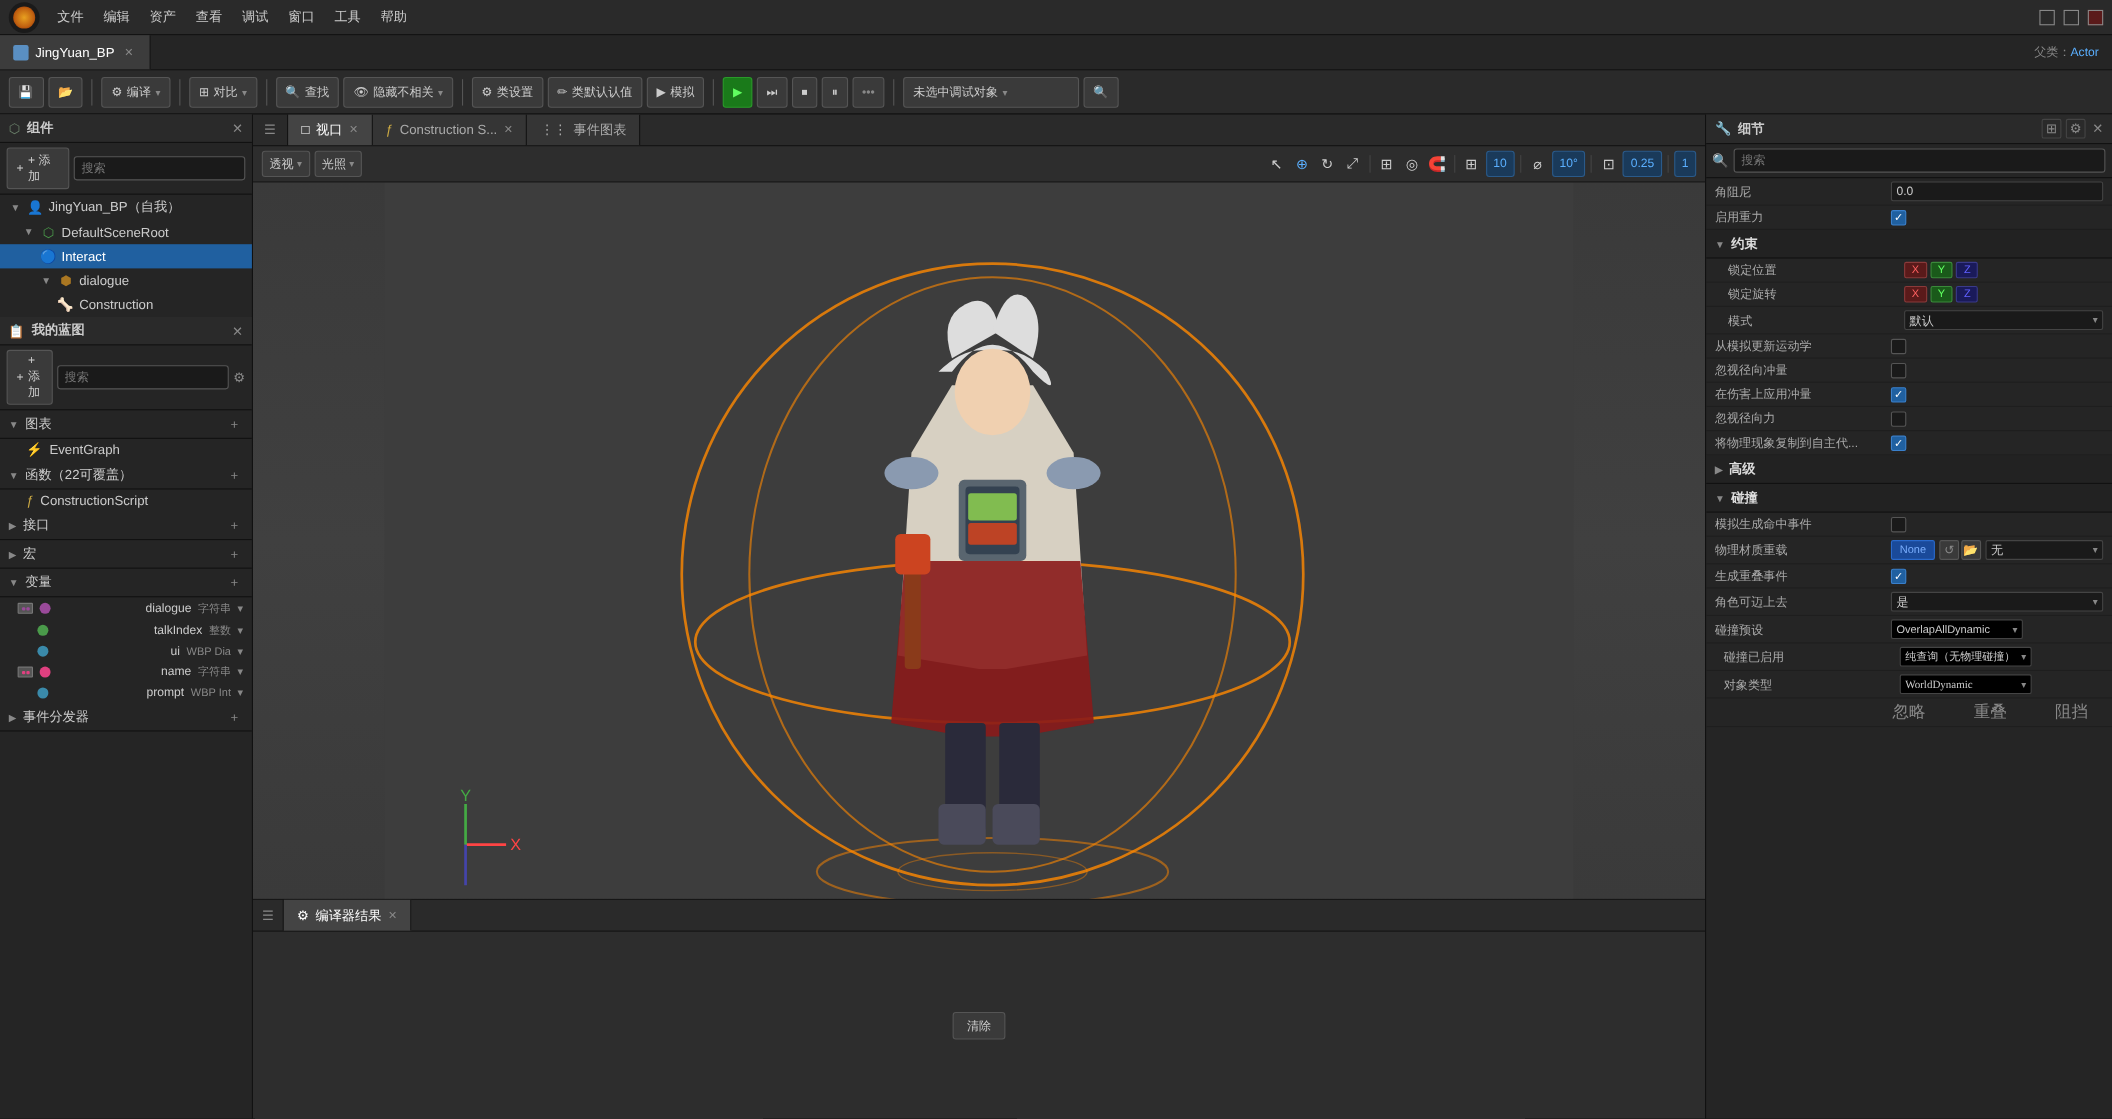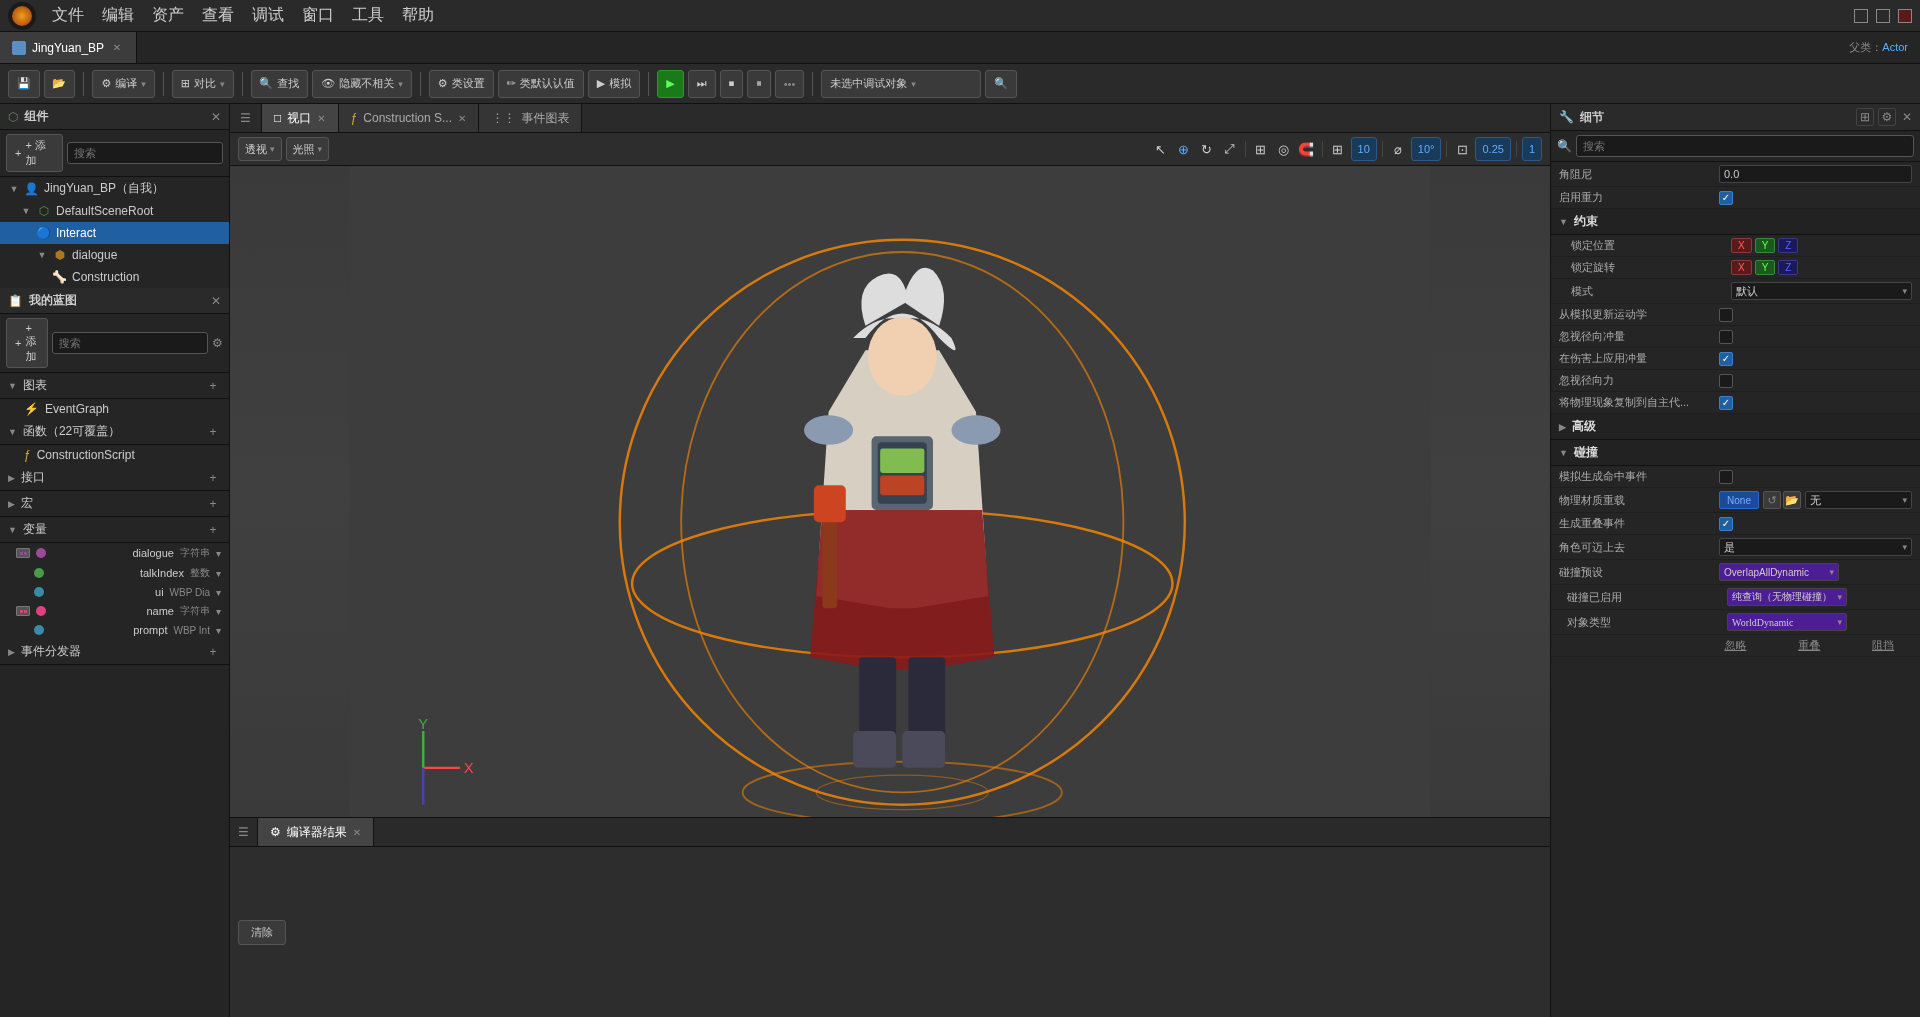--- a/index.html
+++ b/index.html
@@ -3,21 +3,21 @@
   <meta charset="utf-8">
   <style>
     * { box-sizing: border-box; margin: 0; padding: 0; }
     body { background: #1a1a1a; color: #ccc; font-family: 'Segoe UI', Arial, sans-serif; font-size: 12px; width: 1920px; height: 1017px; overflow: hidden; }
 
     
     .top-bar { display: flex; align-items: center; background: #2a2a2a; height: 32px; padding: 0 8px; border-bottom: 1px solid #111; }
     .ue-logo { width: 28px; height: 28px; background: #1a1a1a; border-radius: 50%; display: flex; align-items: center; justify-content: center; margin-right: 8px; }
     .ue-logo-inner { width: 20px; height: 20px; border-radius: 50%; background: radial-gradient(circle, #e8a020 0%, #c06010 60%, #802000 100%); }
     .menu-items { display: flex; gap: 2px; }
-    .menu-item { padding: 2px 8px; cursor: pointer; color: #ccc; font-size: 16px; }
+    .menu-item { padding: 2px 8px; cursor: pointer; color: #ccc; font-size: 12px; }
 
     
     .tab-bar { display: flex; align-items: center; background: #252525; height: 32px; border-bottom: 1px solid #111; }
     .tab { display: flex; align-items: center; padding: 0 12px; height: 100%; background: #2d2d2d; border-right: 1px solid #111; cursor: pointer; color: #aaa; font-size: 12px; gap: 6px; }
     .tab.active { background: #3c3c3c; color: #fff; }
     .tab-icon { width: 14px; height: 14px; background: #5a8fc2; border-radius: 2px; }
     .tab-close { width: 14px; height: 14px; display: flex; align-items: center; justify-content: center; color: #888; font-size: 10px; cursor: pointer; }
     .parent-class { margin-left: auto; padding-right: 12px; color: #888; font-size: 11px; }
 
     
@@ -82,21 +82,21 @@
     .vp-number { background: #1a3a5a; border: 1px solid #2a5a8a; border-radius: 3px; padding: 2px 6px; color: #5aafff; font-size: 11px; height: 24px; display: flex; align-items: center; }
 
     
     .viewport-3d { flex: 1; background: #3a3a3a; position: relative; overflow: hidden; min-height: 300px; }
 
     
     .bottom-panel { height: 200px; border-top: 1px solid #111; display: flex; flex-direction: column; }
     .bp-tab-bar { display: flex; align-items: center; background: #2a2a2a; border-bottom: 1px solid #111; }
     .bp-tab { display: flex; align-items: center; padding: 4px 12px; background: #353535; border-right: 1px solid #111; cursor: pointer; color: #aaa; font-size: 12px; gap: 6px; height: 28px; }
     .bp-tab.active { background: #444; color: #fff; }
-    .bp-content-area { flex: 1; background: #2d2d2d; display: flex; align-items: center; justify-content: flex-start; padding: 8px; }
+    .bp-content-area { flex: 1; background: #2d2d2d; display: flex; align-items: center; justify-content: center; padding: 8px; }
     .clear-btn { padding: 4px 12px; background: #3a3a3a; border: 1px solid #555; border-radius: 3px; cursor: pointer; color: #ccc; font-size: 11px; }
 
     
     .right-panel { width: 370px; background: #252525; border-left: 1px solid #111; display: flex; flex-direction: column; overflow: hidden; }
     .details-header { display: flex; align-items: center; padding: 4px 8px; background: #2a2a2a; border-bottom: 1px solid #111; gap: 6px; }
     .details-toolbar { display: flex; align-items: center; padding: 4px 6px; border-bottom: 1px solid #111; gap: 4px; }
     .details-search { flex: 1; background: #1a1a1a; border: 1px solid #555; border-radius: 3px; padding: 2px 6px; color: #ccc; font-size: 11px; height: 22px; }
     .details-content { flex: 1; overflow-y: auto; }
     .prop-row { display: flex; align-items: center; padding: 3px 8px; border-bottom: 1px solid #1e1e1e; min-height: 22px; }
     .prop-label { width: 160px; color: #aaa; font-size: 11px; flex-shrink: 0; }
@@ -105,23 +105,23 @@
     .section-arrow { font-size: 9px; color: #888; }
     .checkbox { width: 14px; height: 14px; background: #1a1a1a; border: 1px solid #555; border-radius: 2px; display: flex; align-items: center; justify-content: center; cursor: pointer; }
     .checkbox.checked { background: #2060a0; border-color: #3a80cc; }
     .checkbox.checked::after { content: '✓'; color: #fff; font-size: 10px; }
     .xyz-row { display: flex; gap: 3px; flex: 1; }
     .xyz-btn { padding: 1px 6px; background: #3a3a3a; border: 1px solid #555; border-radius: 2px; color: #ccc; font-size: 10px; cursor: pointer; }
     .xyz-btn.x { background: #5a1a1a; border-color: #8a3a3a; color: #ff6060; }
     .xyz-btn.y { background: #1a5a1a; border-color: #3a8a3a; color: #60ff60; }
     .xyz-btn.z { background: #1a1a5a; border-color: #3a3a8a; color: #6060ff; }
     .dropdown-val { flex: 1; background: #1a1a1a; border: 1px solid #444; border-radius: 2px; padding: 1px 4px; color: #ccc; font-size: 11px; height: 18px; display: flex; align-items: center; justify-content: space-between; cursor: pointer; }
-    .overlap-dropdown { background: #4c1d95; border: 1px solid #444; border-radius: 2px; padding: 1px 4px; color: #ccc; font-size: 10px; height: 18px; display: flex; align-items: center; justify-content: space-between; cursor: pointer; min-width: 120px; }
+    .overlap-dropdown { background: #000000; border: 1px solid #444; border-radius: 2px; padding: 1px 4px; color: #ccc; font-size: 10px; height: 18px; display: flex; align-items: center; justify-content: space-between; cursor: pointer; min-width: 120px; }
     .bottom-tbl { display: flex; }
-    .bottom-tbl-cell { flex: 1; display: flex; align-items: center; justify-content: center; padding: 3px 4px; font-size: 11px; color: #888; text-decoration: underline; }
+    .bottom-tbl-cell { flex: 1; display: flex; align-items: center; justify-content: center; padding: 3px 4px; font-size: 15px; color: #888; }
 
     
     .vp-bg { width: 100%; height: 100%; background: linear-gradient(180deg, #3a3a3a 0%, #404040 50%, #3a3a3a 100%); position: relative; }
 
     .scrollable { overflow-y: auto; }
     .scrollable::-webkit-scrollbar { width: 6px; }
     .scrollable::-webkit-scrollbar-track { background: #1a1a1a; }
     .scrollable::-webkit-scrollbar-thumb { background: #555; border-radius: 3px; }
 
     .vp-icon-row { display: flex; align-items: center; gap: 3px; }

